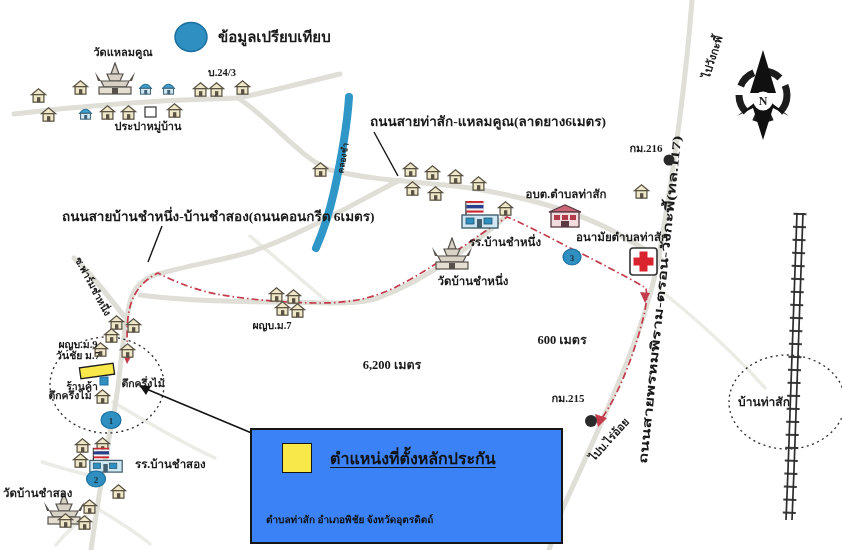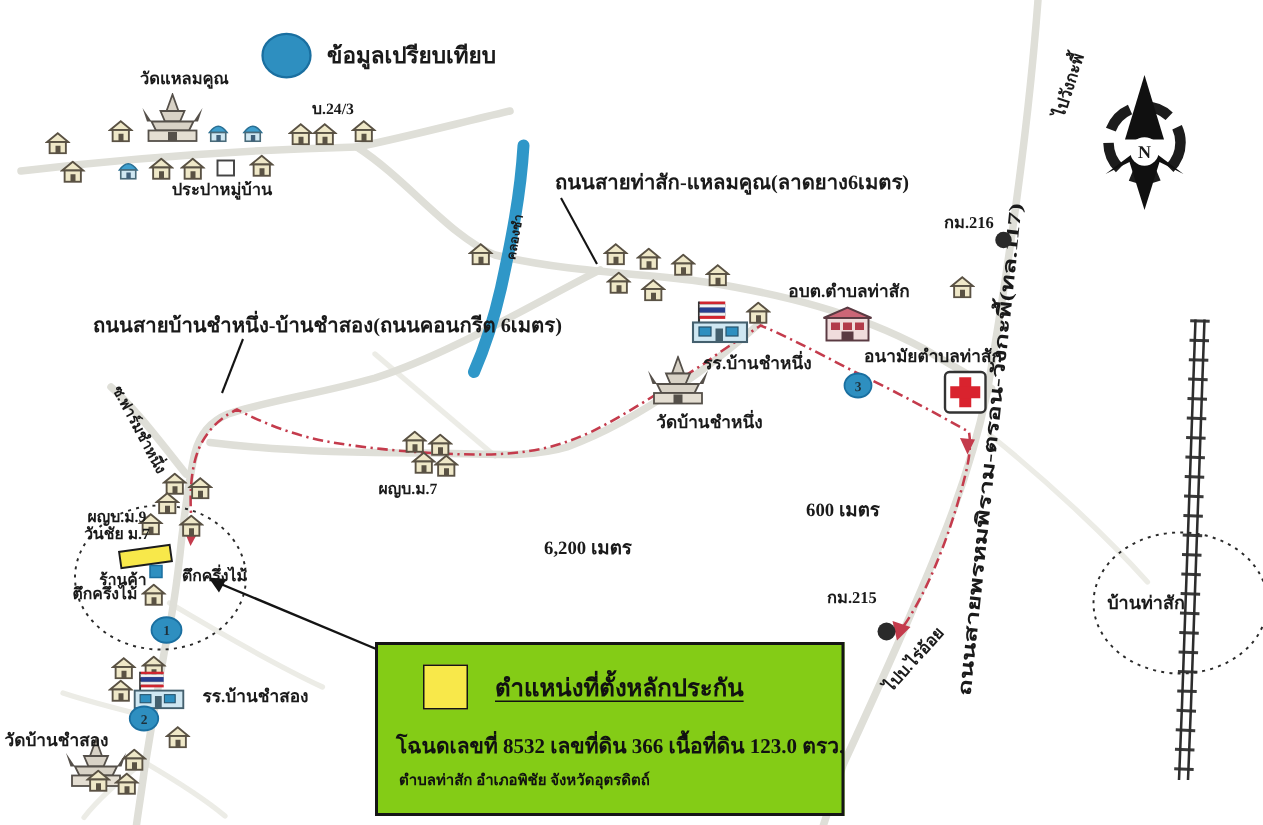--- a/index.html
+++ b/index.html
@@ -5,21 +5,21 @@
   html,body{margin:0;padding:0;background:#e9e9e9;}
   .page{position:relative;width:842px;height:550px;background:#ffffff;overflow:hidden;
         font-family:"Liberation Serif","DejaVu Serif",serif;}
   svg{position:absolute;left:0;top:0;}
   .lbl{font-family:"Liberation Serif","DejaVu Serif",serif;font-weight:700;fill:#1a1a1a;}
   .road{fill:none;stroke:#dfdfd8;stroke-width:5;stroke-linecap:round;stroke-linejoin:round;}
   .road-faint{fill:none;stroke:#ecece6;stroke-width:3.5;stroke-linecap:round;}
   .dotted{fill:none;stroke:#2a2a2a;stroke-width:1.3;stroke-dasharray:2 3.5;}
   .route{fill:none;stroke:#c43b4c;stroke-width:1.7;stroke-dasharray:7 3 1.5 3;}
   .callout{position:absolute;left:250px;top:428px;width:313px;height:116px;
-           background:#84cc16;border:2px solid #151515;box-sizing:border-box;}
+           background:#3b82f6;border:2px solid #151515;box-sizing:border-box;}
   .callout .swatch{position:absolute;left:30px;top:13px;width:28px;height:28px;
            background:#f8e84a;border:1.5px solid #151515;}
   .callout .title{position:absolute;left:78px;top:16px;font-size:16px;font-weight:700;
            color:#111;text-decoration:underline;text-underline-offset:3px;}
   .callout .line1{position:absolute;left:12px;top:56px;font-size:14px;font-weight:700;color:#111;white-space:nowrap;}
   .callout .line2{position:absolute;left:14px;top:82px;font-size:10px;font-weight:700;color:#111;white-space:nowrap;}
 </style>
 </head>
 <body>
 
@@ -226,16 +226,15 @@
     <text class="lbl" font-size="11.5" x="3" y="497">วัดบ้านชำสอง</text>
     <use href="#sym-house" x="81" y="499" width="17" height="15"></use>
     <use href="#sym-house" x="57" y="513" width="17" height="15"></use>
     <use href="#sym-house" x="76" y="515" width="17" height="15"></use>
   </g>
 </svg>
 
   <div class="callout">
     <div class="swatch"></div>
     <div class="title">ตำแหน่งที่ตั้งหลักประกัน</div>
-    <div class="line1">โฉนดเลขที่ 8532  เลขที่ดิน  366  เนื้อที่ดิน 123.0 ตรว.</div>
     <div class="line2">ตำบลท่าสัก  อำเภอพิชัย  จังหวัดอุตรดิตถ์</div>
   </div>
 </div>
 
 </body></html>

